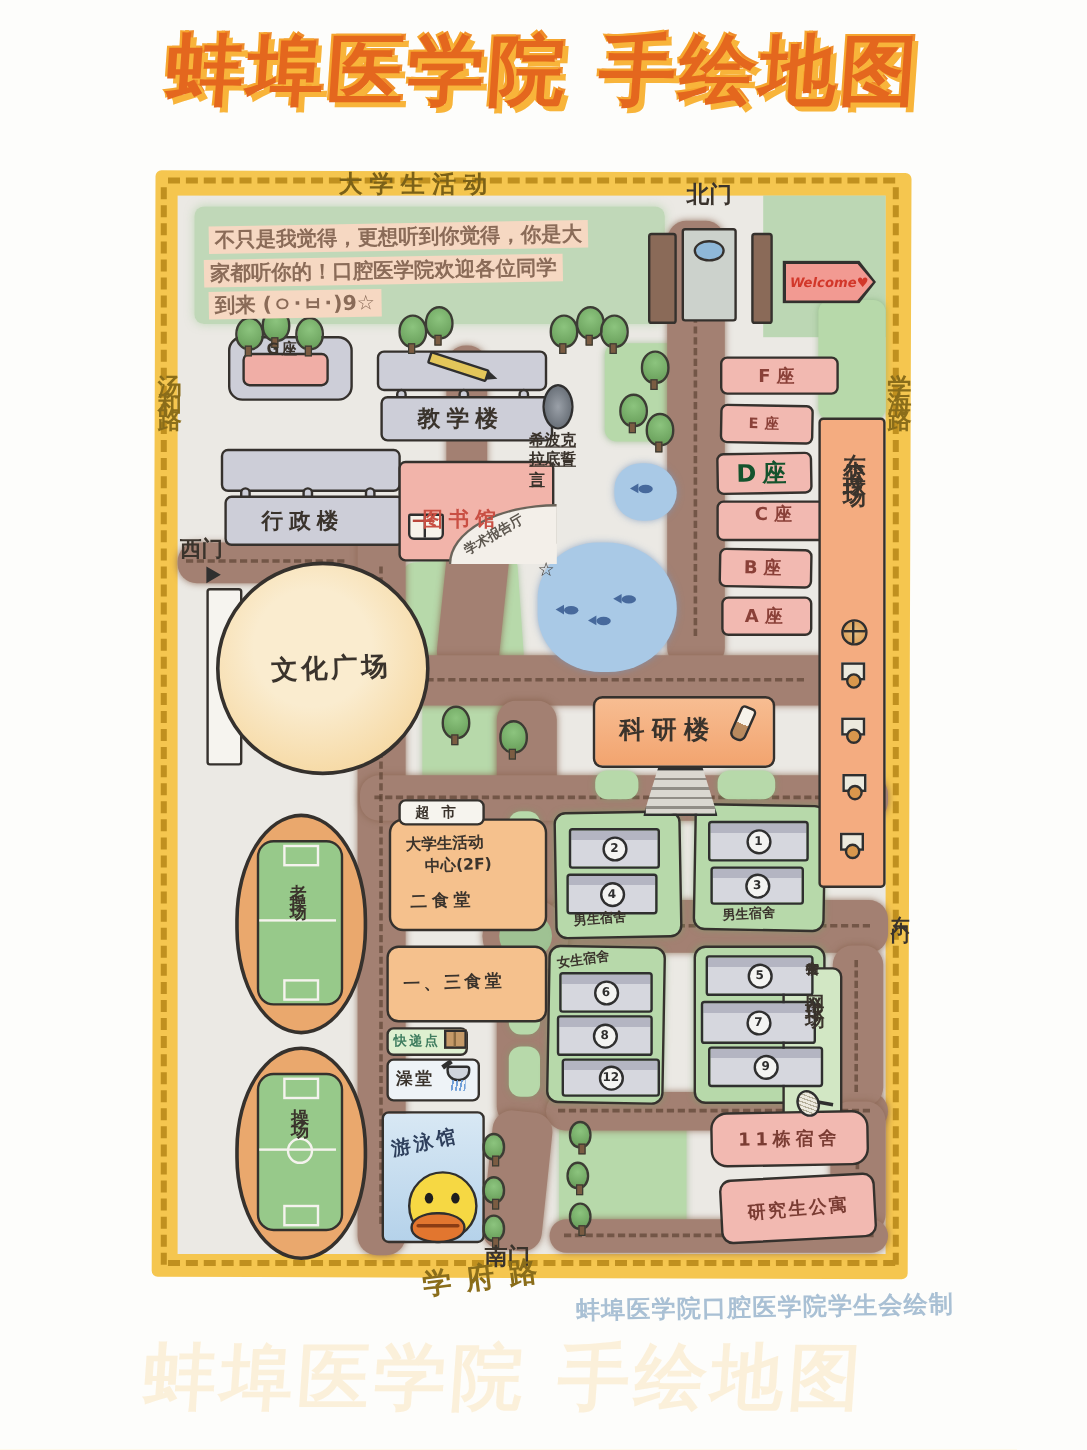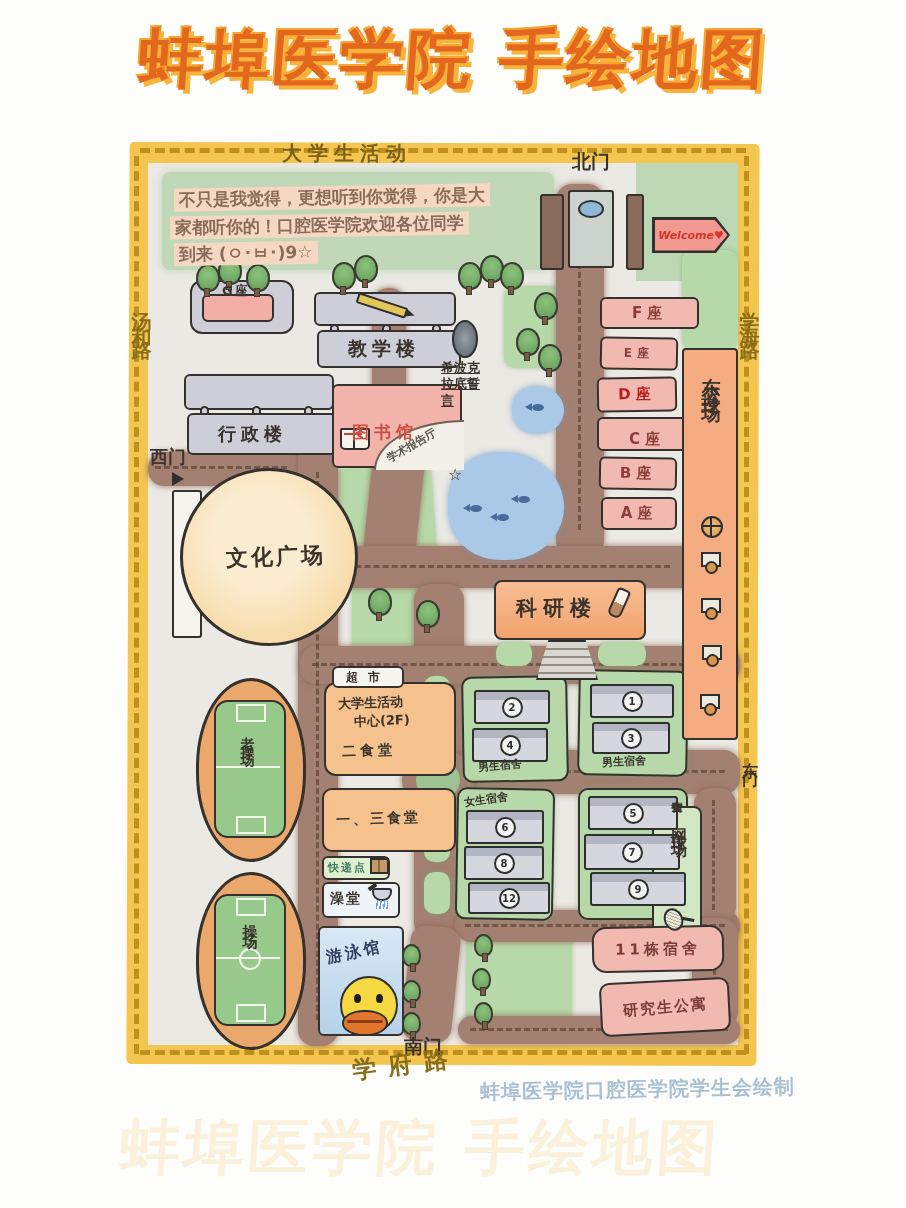--- a/index.html
+++ b/index.html
@@ -212,23 +212,23 @@
   <div class="book" style="left:340px;top:428px;"></div>
   <div class="lbl" style="left:384px;top:438px;font-size:11px;transform:rotate(-30deg);color:#5c564e;">学术报告厅</div>
 
   <div class="bld pinkb" style="left:600px;top:297px;width:99px;height:32px;z-index:3;display:flex;align-items:center;justify-content:center;">
     <span class="lbl" style="position:static;font-size:15px;letter-spacing:5px;color:#8a4038;">F座</span>
     </div>
   <div class="bld pinkb" style="left:600px;top:337px;width:78px;height:33px;z-index:3;transform:rotate(1deg);display:flex;align-items:center;justify-content:center;">
     <span class="lbl" style="position:static;font-size:12px;letter-spacing:5px;color:#8a4038;">E座</span>
     </div>
   <div class="bld pinkb" style="left:597px;top:377px;width:80px;height:35px;z-index:3;transform:rotate(-1deg);display:flex;align-items:center;justify-content:center;">
-    <span class="lbl" style="position:static;font-size:15px;letter-spacing:5px;color:#b91c1c;">D座</span>
-    </div>
-  <div class="bld pinkb" style="left:597px;top:417px;width:100px;height:34px;z-index:3;display:flex;align-items:flex-end;justify-content:center;">
+    <span class="lbl" style="position:static;font-size:20px;letter-spacing:5px;color:#14532d;">D座</span>
+    </div>
+  <div class="bld pinkb" style="left:597px;top:417px;width:100px;height:34px;z-index:3;display:flex;align-items:flex-start;justify-content:center;">
     <span class="lbl" style="position:static;font-size:15px;letter-spacing:5px;color:#8a4038;">C座</span>
     </div>
   <div class="bld pinkb" style="left:599px;top:457px;width:78px;height:33px;z-index:3;transform:rotate(1deg);display:flex;align-items:center;justify-content:center;">
     <span class="lbl" style="position:static;font-size:15px;letter-spacing:5px;color:#8a4038;">B座</span>
     </div>
   <div class="bld pinkb" style="left:601px;top:497px;width:76px;height:33px;z-index:3;display:flex;align-items:center;justify-content:center;">
     <span class="lbl" style="position:static;font-size:15px;letter-spacing:5px;color:#8a4038;">A座</span>
     </div>
 
   <div class="bld" style="left:682px;top:348px;width:56px;height:392px;background:#f4ac80;border-radius:4px;z-index:3;"></div>

